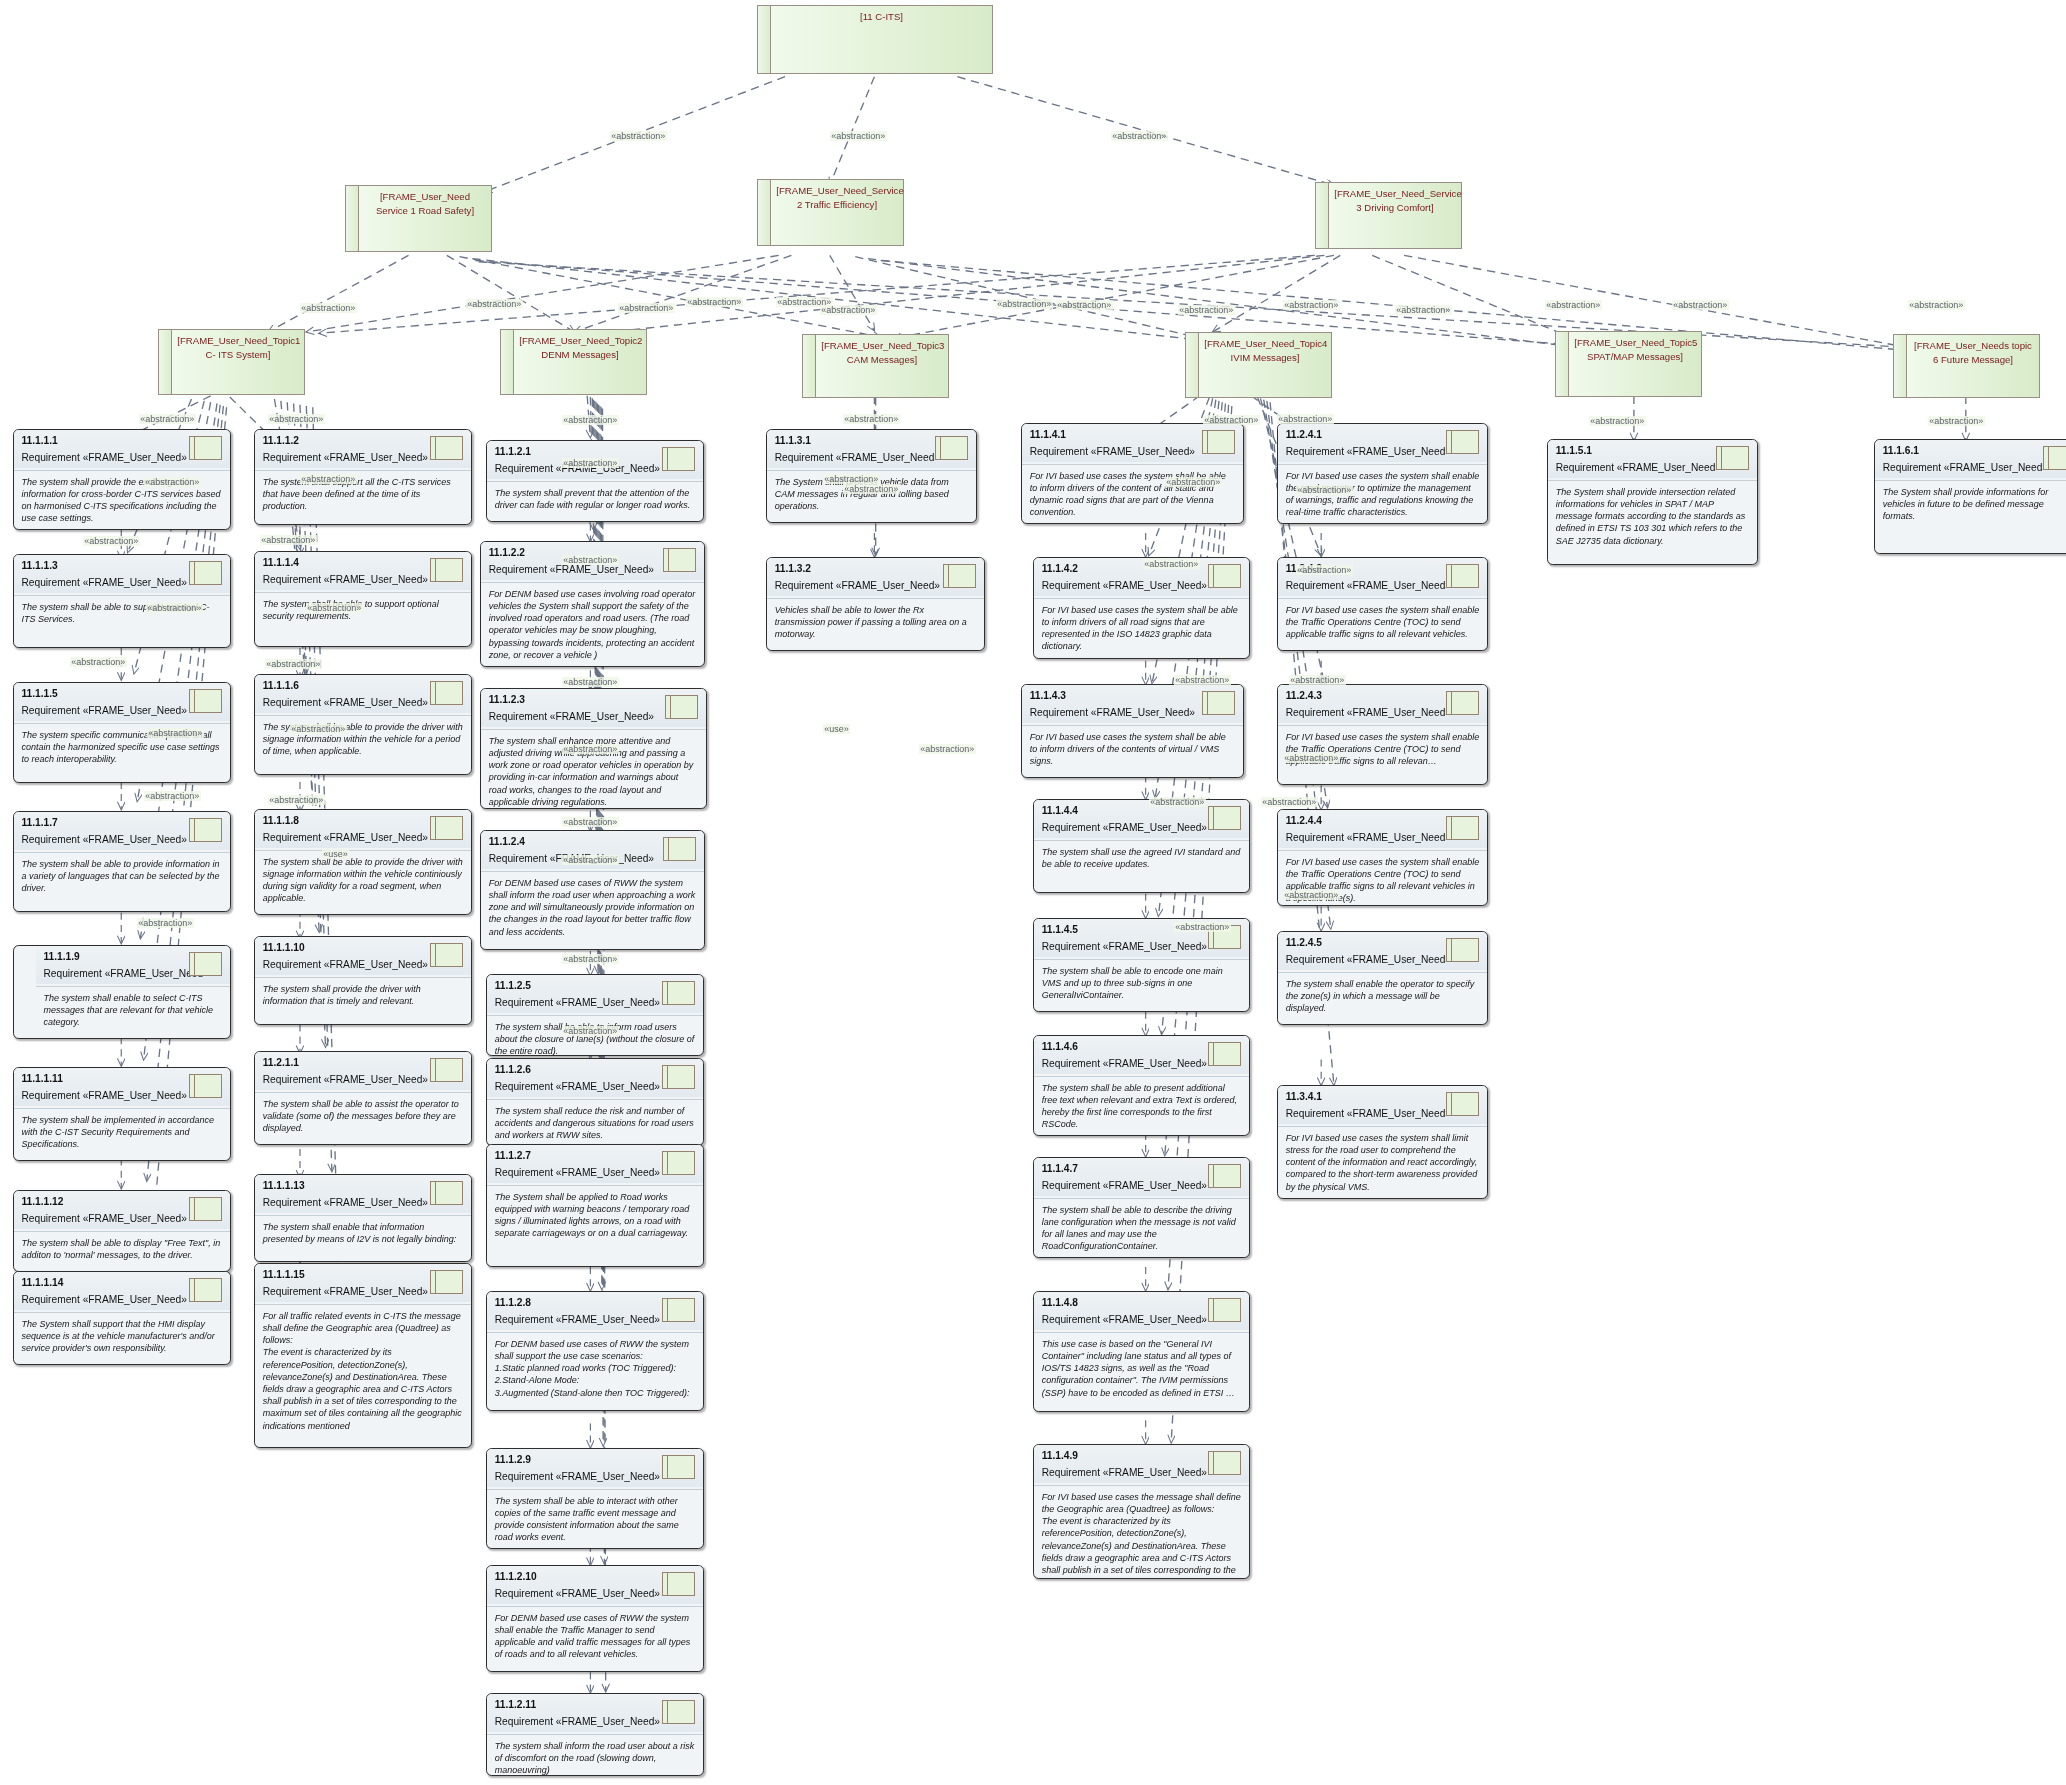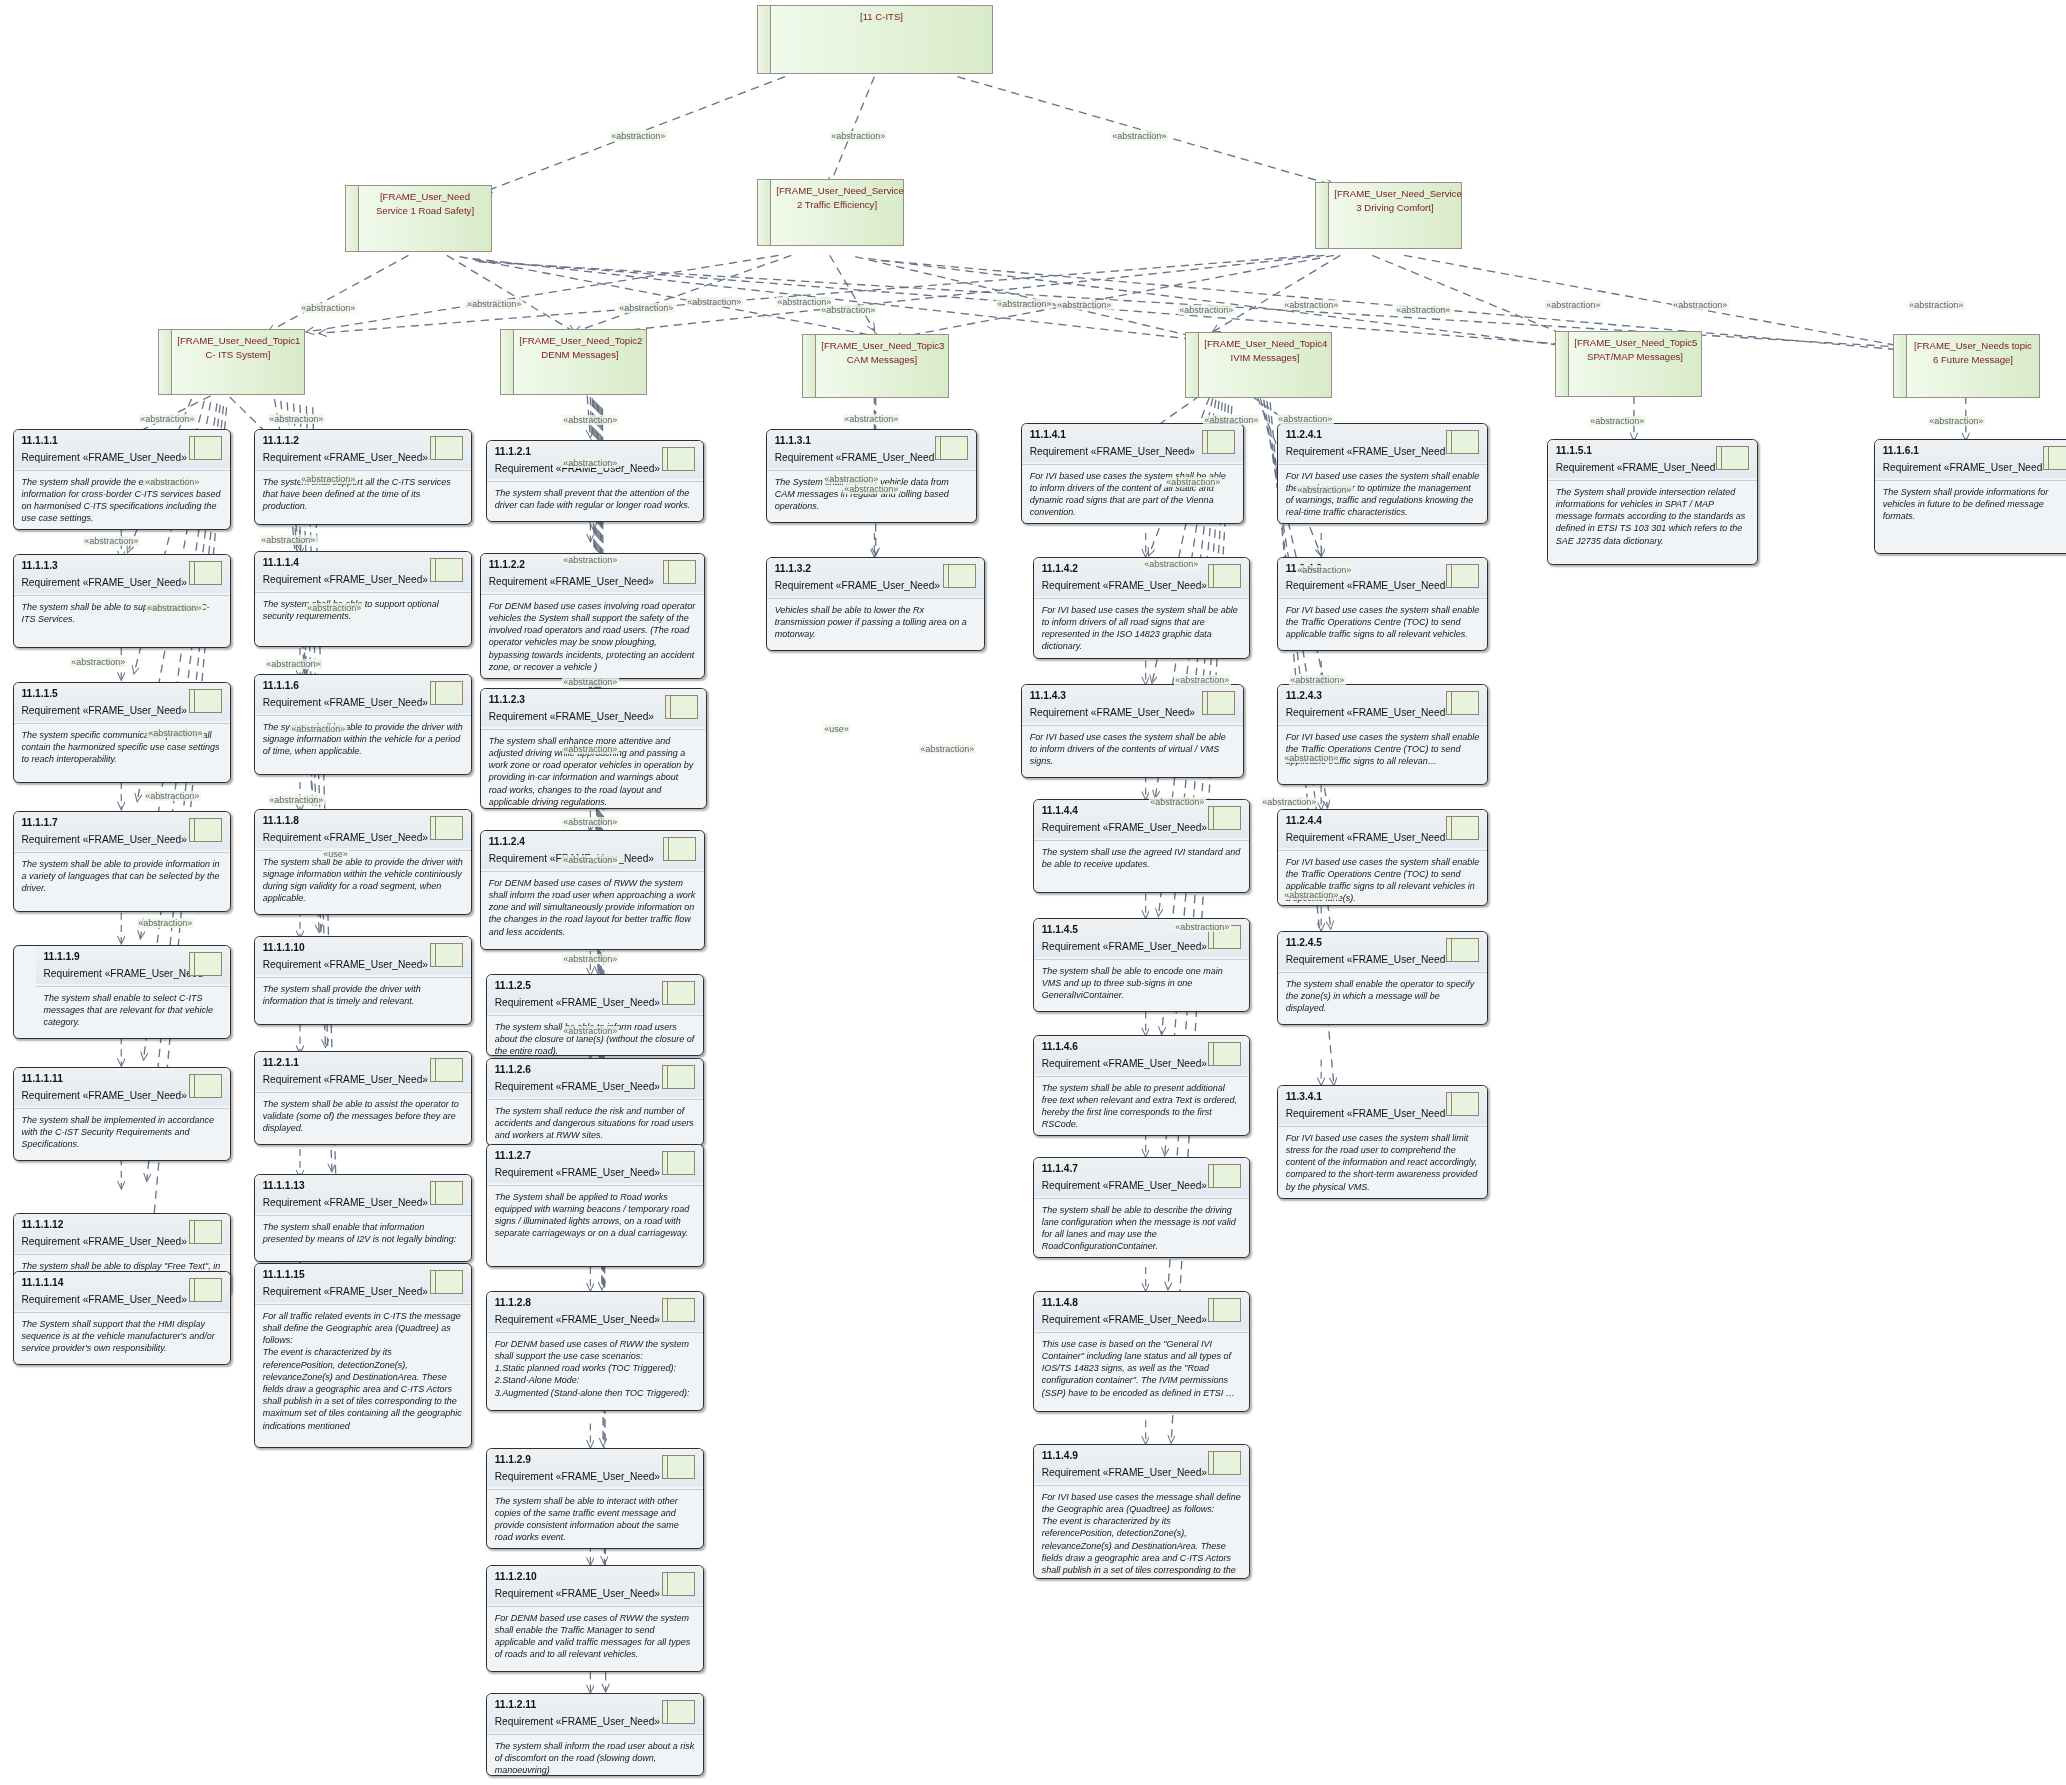--- a/index.html
+++ b/index.html
@@ -288,21 +288,21 @@
   <div class="req" style="left:12.8px;top:1067px;width:218px;height:94px;">
     <div class="hdr">
       <div class="rid">11.1.1.11</div>
       <div class="rst">Requirement «FRAME_User_Need»</div>
       <div class="reqicon"></div>
     </div>
       <div class="sep"></div>
     <div class="txt">The system shall be implemented in accordance with the C-IST Security Requirements and Specifications.</div>
   </div>
 
-  <div class="req" style="left:12.8px;top:1190px;width:218px;height:82px;margin-top:23px;">
+  <div class="req" style="left:12.8px;top:1190px;width:218px;height:82px;">
     <div class="hdr">
       <div class="rid">11.1.1.12</div>
       <div class="rst">Requirement «FRAME_User_Need»</div>
       <div class="reqicon"></div>
     </div>
       <div class="sep"></div>
     <div class="txt">The system shall be able to display "Free Text", in additon to 'normal' messages, to the driver.</div>
   </div>
 
   <div class="req" style="left:12.8px;top:1271px;width:218px;height:94px;">
@@ -399,21 +399,21 @@
   <div class="req" style="left:486px;top:440px;width:218px;height:82px;">
     <div class="hdr">
       <div class="rid">11.1.2.1</div>
       <div class="rst">Requirement «FRAME_User_Need»</div>
       <div class="reqicon"></div>
     </div>
       <div class="sep"></div>
     <div class="txt">The system shall prevent that the attention of the driver can fade with regular or longer road works.</div>
   </div>
 
-  <div class="req" style="left:480px;top:553px;width:225px;height:126px;">
+  <div class="req" style="left:480px;top:541px;width:225px;height:126px;">
     <div class="hdr">
       <div class="rid">11.1.2.2</div>
       <div class="rst">Requirement «FRAME_User_Need»</div>
       <div class="reqicon"></div>
     </div>
       <div class="sep"></div>
     <div class="txt">For DENM based use cases involving road operator vehicles the System shall support the safety of the involved road operators and road users. (The road operator vehicles may be snow ploughing, bypassing towards incidents, protecting an accident zone, or recover a vehicle )</div>
   </div>
 
   <div class="req" style="left:480px;top:688px;width:227px;height:121px;">

